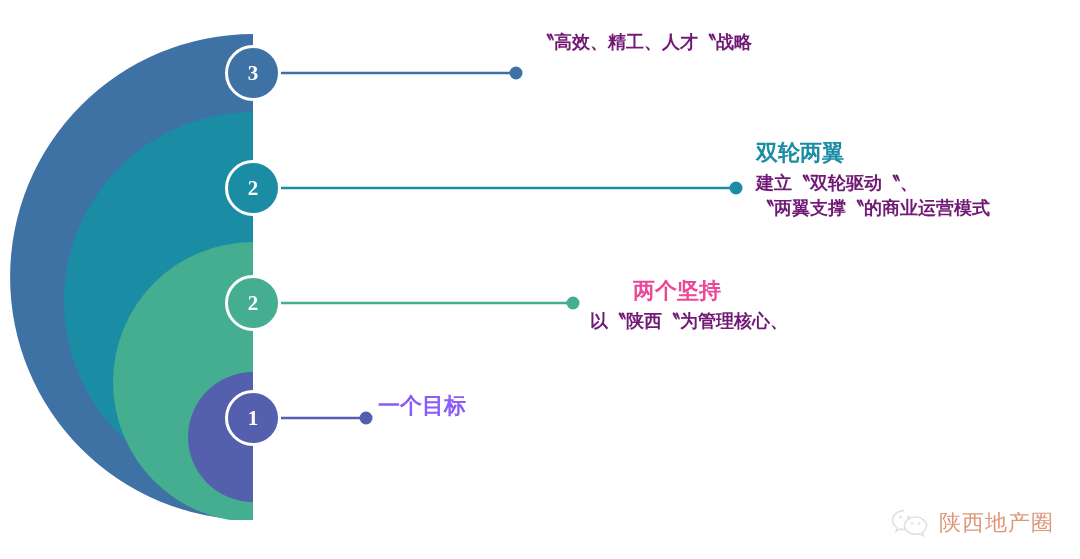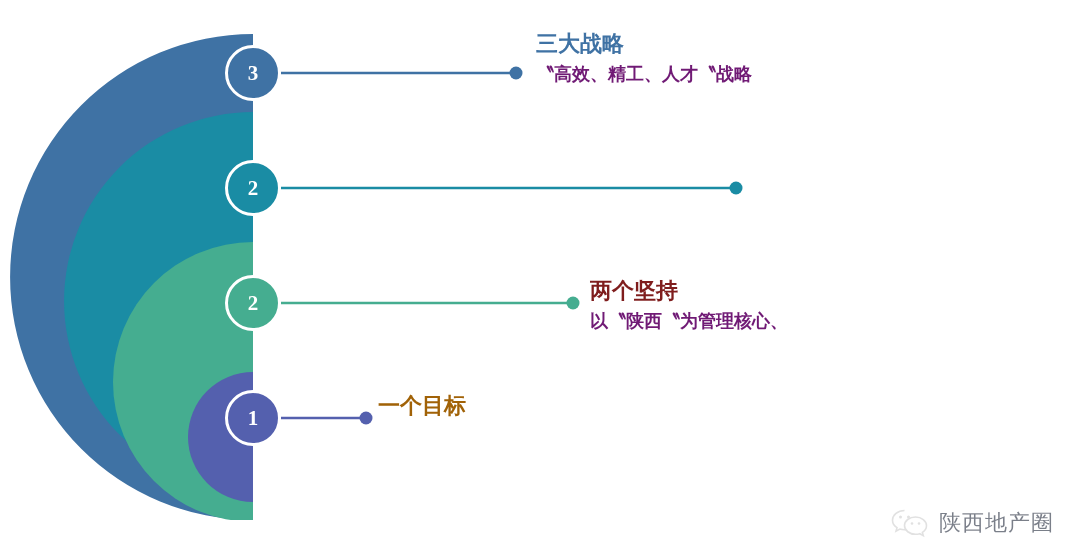--- a/index.html
+++ b/index.html
@@ -68,21 +68,21 @@
     right: 26px;
     bottom: 20px;
     display: flex;
     align-items: center;
     gap: 9px;
     opacity: 0.55;
     z-index: 8;
   }
   #watermark .wm-text {
     font-size: 22px;
-    color: #0f172a;
+    color: #c2410c;
     letter-spacing: 1px;
     white-space: nowrap;
   }
 </style>
 </head>
 <body>
 
 <div id="stage">
 
   <svg id="arcs" viewBox="0 0 1080 559">
@@ -121,32 +121,36 @@
 
   <div class="marker" style="left:225px; top:275px; background:#45ad90;">
     <span>2</span>
   </div>
 
   <div class="marker" style="left:225px; top:390px; background:#5460ae;">
     <span>1</span>
   </div>
 
   <div class="txtblock" style="left:536px; top:30px;">
-    <div class="heading" style="color:#3f72a4;">三大战略</div>
     <div class="bodyline">〝高效、精工、人才〝战略</div>
   </div>
 
+  <div class="txtblock" style="left:756px; top:139px;">
+    <div class="heading" style="color:#1a8ca4;">双轮两翼</div>
+    <div class="bodyline">建立〝双轮驱动〝、</div>
+    <div class="bodyline">〝两翼支撑〝的商业运营模式</div>
+  </div>
 
   <div class="txtblock" style="left:590px; top:277px;">
-    <div class="heading" style="color:#7f1d1d;">两个坚持</div>
+    <div class="heading" style="color:#ec4899;margin-left:43px;">两个坚持</div>
     <div class="bodyline">以〝陕西〝为管理核心、</div>
   </div>
 
   <div class="txtblock" style="left:378px; top:392px;">
-    <div class="heading" style="color:#a16207;">一个目标</div>
+    <div class="heading" style="color:#8b5cf6;">一个目标</div>
   </div>
 
   <div id="watermark">
     <svg width="40" height="32" viewBox="0 0 40 32">
       <g fill="none" stroke="#c9c9c9" stroke-width="1.6">
         <path d="M14.5 3.5 C7.8 3.5 2.5 7.9 2.5 13.2 c0 3.0 1.8 5.7 4.5 7.4 l-1.0 3.6 3.9 -2.1 c1.4 0.4 2.9 0.6 4.6 0.6 0.5 0 1.0 0 1.5 -0.1"></path>
         <path d="M25.5 10.0 C31.6 10.0 36.5 13.9 36.5 18.7 c0 2.7 -1.6 5.1 -4.1 6.7 l0.9 3.2 -3.5 -1.9 c-1.3 0.4 -2.7 0.6 -4.3 0.6 -6.1 0 -11.0 -3.9 -11.0 -8.7 0 -4.8 4.9 -8.6 11.0 -8.6 z"></path>
       </g>
       <g fill="#c9c9c9">
         <circle cx="10.5" cy="10.0" r="1.5"></circle>

